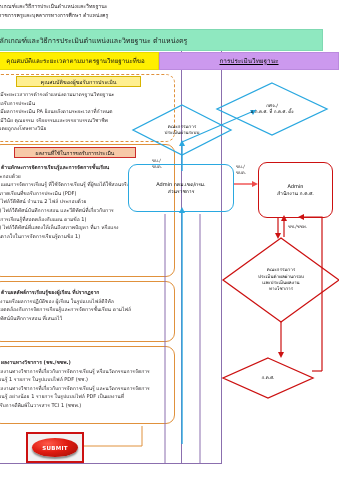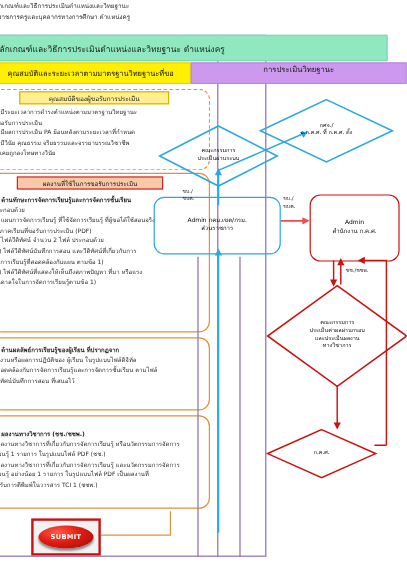--- a/index.html
+++ b/index.html
@@ -27,21 +27,21 @@
     background:#8fe8c0;border:1px solid #7fd9b2;box-sizing:border-box;
     display:flex;align-items:center;}
   .greenband span{font-size:7px;color:#1a1a1a;padding-left:2px;white-space:nowrap;}
 
   
   .hdrrow{position:absolute;left:-8px;top:52px;width:347px;height:18px;display:flex;}
   .hdr-y{width:167px;background:#ffef00;border:1px solid #e8da00;box-sizing:border-box;
          display:flex;align-items:center;justify-content:center;}
   .hdr-y span{font-size:6.2px;color:#111;white-space:nowrap;}
   .hdr-p{flex:1;background:#cc99ee;border:1px solid #bb8ade;box-sizing:border-box;
-         display:flex;justify-content:center;}
+         display:flex;align-items:center;justify-content:center;text-decoration:underline;}
   .hdr-p span{font-size:6.4px;color:#111;white-space:nowrap;}
 
   
   .obox{position:absolute;border:1px solid #e0913c;border-radius:9px;box-sizing:border-box;}
   .obox.dashed{border-style:dashed;}
   .qual-head{position:absolute;background:#ffef90;border:1px solid #d8b400;
      box-sizing:border-box;display:flex;align-items:center;justify-content:center;}
   .qual-head span{font-size:5.4px;color:#111;white-space:nowrap;}
   .sec-head{position:absolute;background:#f7c9a8;border:1px solid #cc2b2b;
      box-sizing:border-box;display:flex;align-items:center;justify-content:center;}

